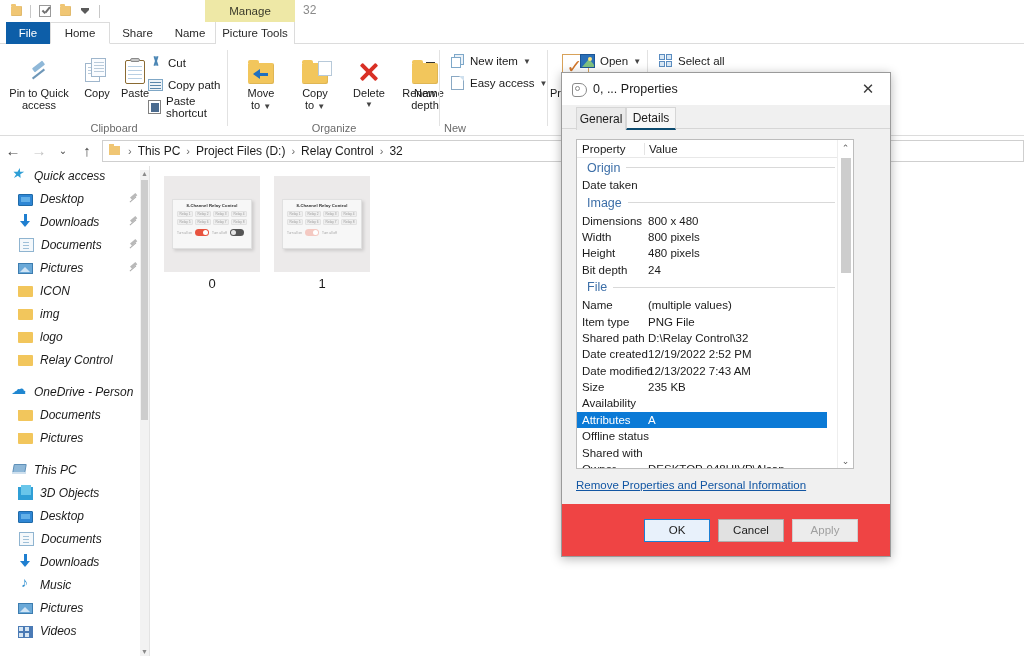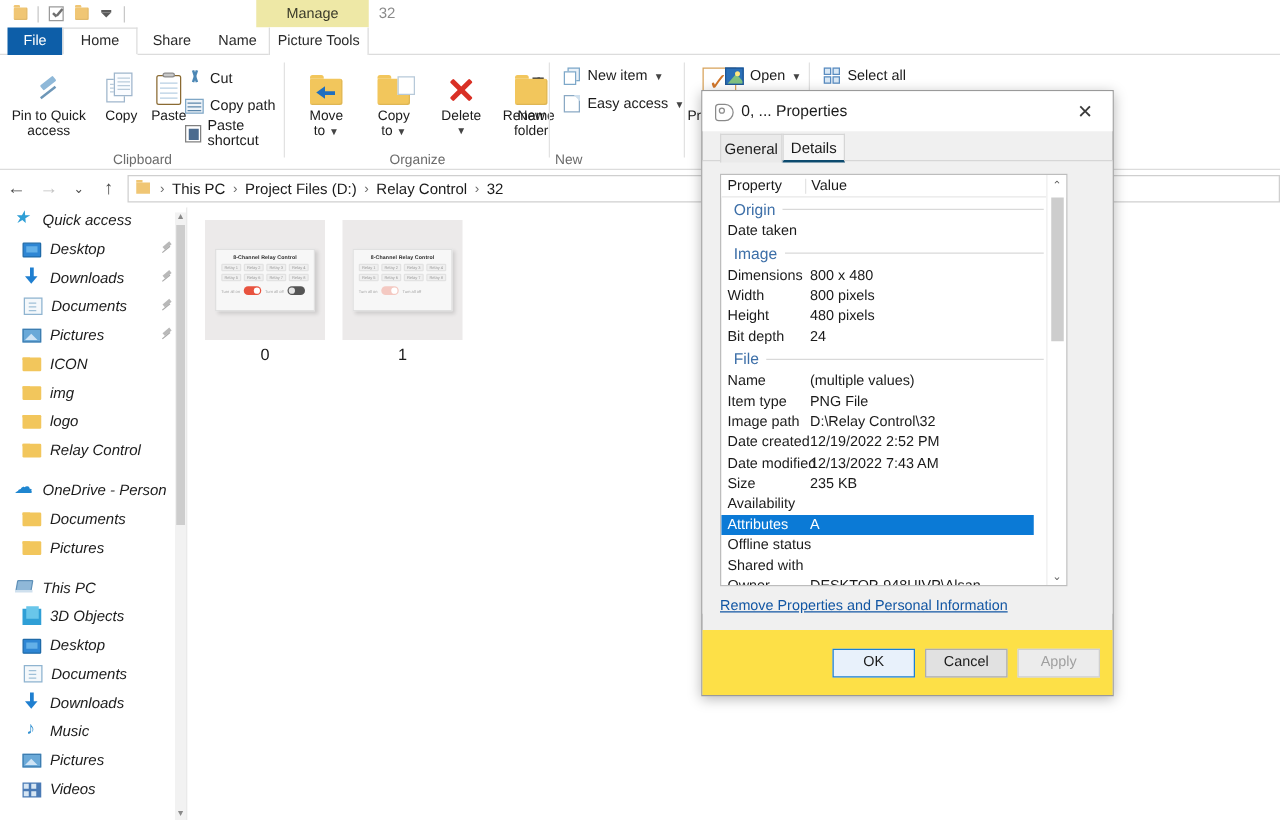--- a/index.html
+++ b/index.html
@@ -347,22 +347,22 @@
                border-left:1px solid #eee; }
   .pl-scroll .sb-up, .pl-scroll .sb-dn {
     position:absolute; left:0; width:15px; height:15px; display:flex;
     align-items:center; justify-content:center; font-size:9px; color:#5a5a5a;
   }
   .pl-scroll .sb-up { top:0; } .pl-scroll .sb-dn { bottom:0; }
   .pl-scroll .sb-thumb { position:absolute; left:3px; top:18px; width:10px; height:115px; background:#cdcdcd; }
 
   .dlg-link { margin-top:10px; font-size:11.5px; color:#1256a3; text-decoration:underline; cursor:default; }
   .dlg-footer {
-    position:absolute; left:0; bottom:0; width:100%; height:52px; background:#fde047;
-    display:flex; align-items:center; justify-content:flex-end; gap:8px; padding-right:10px;
+    position:absolute; left:0; bottom:0; width:100%; height:52px; background:#ef4444;
+    display:flex; align-items:center; justify-content:flex-end; gap:8px; padding-right:32px;
   }
   .dlg-btn {
     width:66px; height:23px; font-size:11.5px; background:#e1e1e1; border:1px solid #adadad;
     display:flex; align-items:center; justify-content:center; color:#1b1b1b; cursor:default;
   }
   .dlg-btn.default { border:1.5px solid #1b7fd4; background:#e8f1fb; }
   .dlg-btn.disabled { color:#a0a0a0; background:#ececec; border-color:#cfcfcf; }
 </style>
 </head>
 <body>
@@ -526,21 +526,21 @@
       <div class="gdiv"></div>
     </div>
 
     <div class="rgroup" style="left:440px; width:108px;">
       <div class="big-btn" style="left:-42px; top:6px; width:54px;">
         <div class="bicon">
             <div class="i-folder"></div>
           </div>
         <div class="blabel">
           <div>New</div>
-          <div>folder</div>
+          <div>depth</div>
         </div>
       </div>
       <div class="sm-btn" style="left:10px; top:8px;">
         <span class="sicon">
             <span class="i-newitem">
               <span class="a"></span>
               <span class="b"></span>
             </span>
           </span>
         <span>New item</span>
@@ -817,21 +817,21 @@
             </div>
             <div class="pl-row">
               <div class="k">Name</div>
               <div class="v">(multiple values)</div>
             </div>
             <div class="pl-row">
               <div class="k">Item type</div>
               <div class="v">PNG File</div>
             </div>
             <div class="pl-row">
-              <div class="k">Image path</div>
+              <div class="k">Shared path</div>
               <div class="v">D:\Relay Control\32</div>
             </div>
             <div class="pl-row">
               <div class="k">Date created</div>
               <div class="v">12/19/2022 2:52 PM</div>
             </div>
             <div class="pl-row">
               <div class="k">Date modified</div>
               <div class="v">12/13/2022 7:43 AM</div>
             </div>

